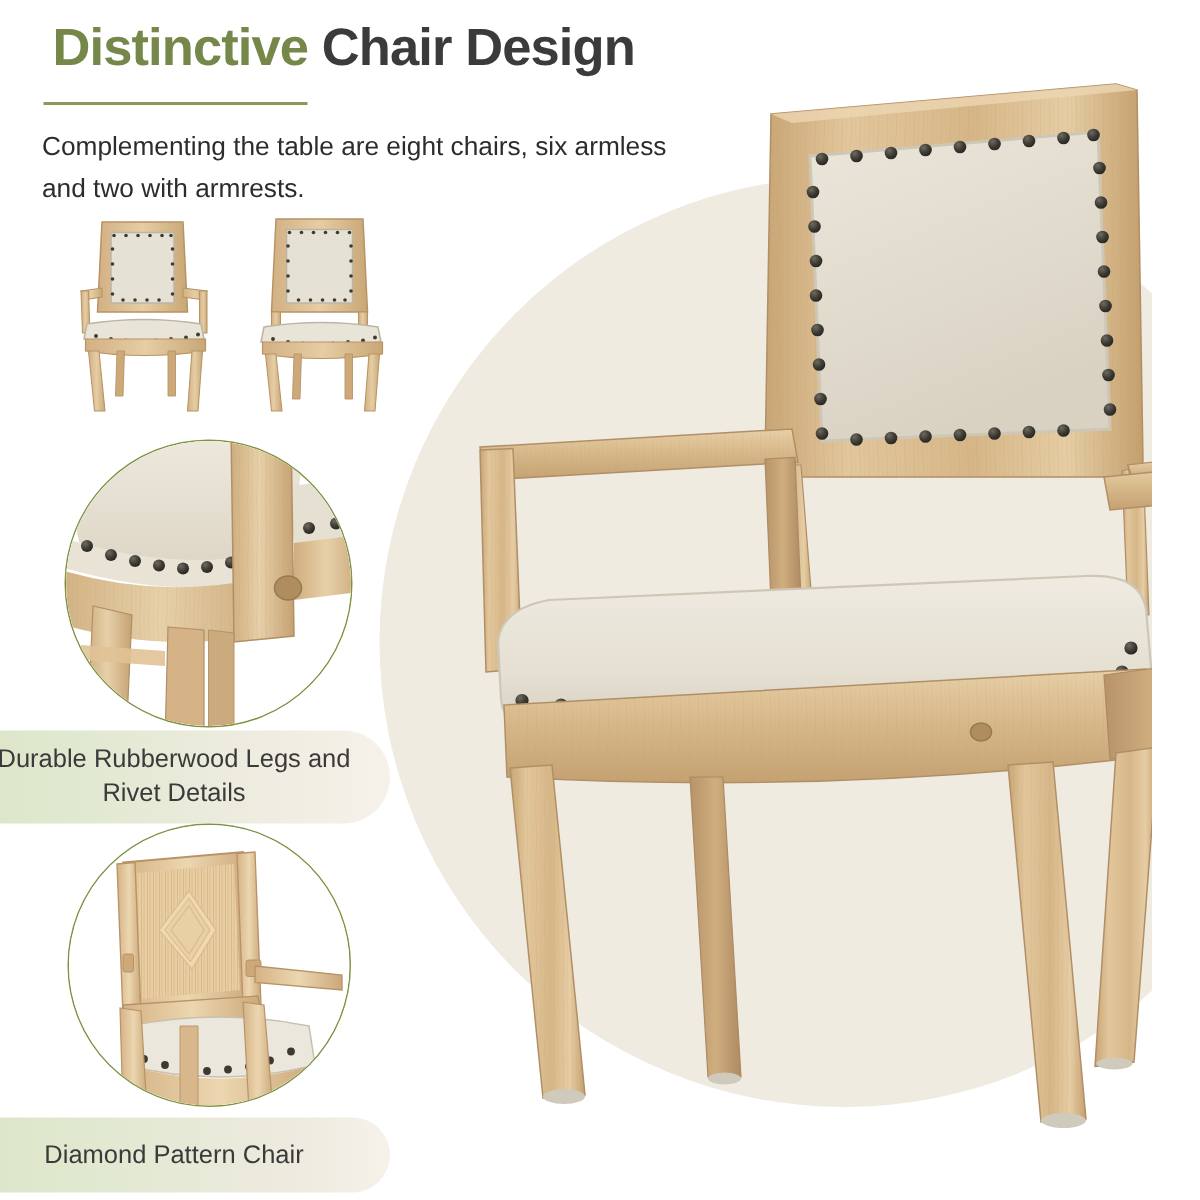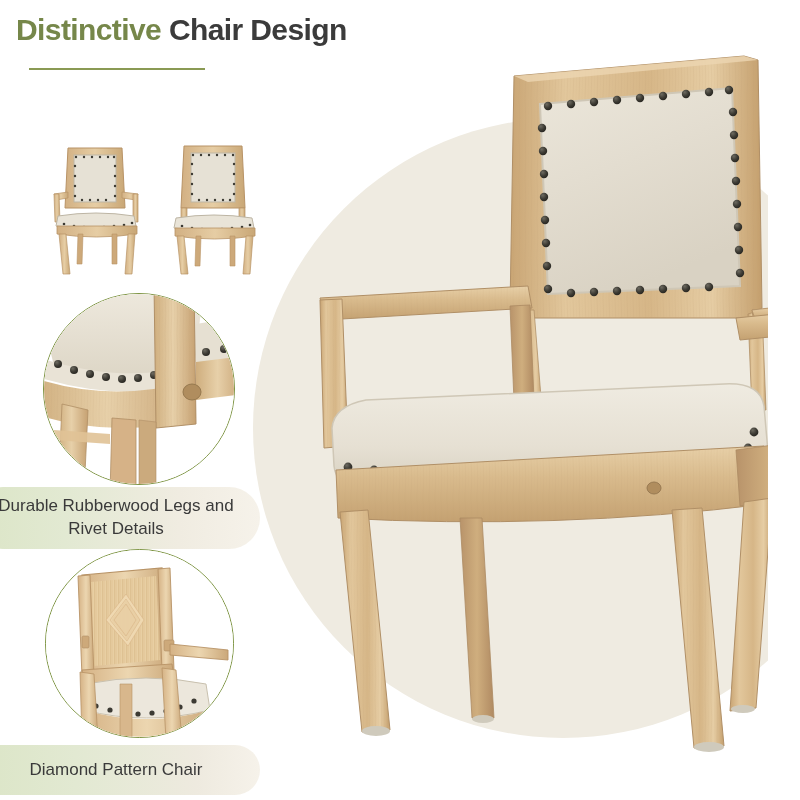--- a/index.html
+++ b/index.html
@@ -19,22 +19,22 @@
     width:620px;height:620px;
     border-radius:50%;
     background:#efebe1;
   }
   .bg-mask-right{
     position:absolute;right:0;top:0;width:32px;height:800px;background:#fff;
   }
 
   
   .headline{
-    position:absolute;left:16px;top:14px;
-    font-size:30px;font-weight:bold;letter-spacing:-.6px;
+    position:absolute;left:35px;top:14px;
+    font-size:35px;font-weight:bold;letter-spacing:-.6px;
     white-space:nowrap;line-height:1.05;
   }
   .headline .w1{color:#76874a;}
   .headline .w2{color:#3b3b3b;}
   .rule{
     position:absolute;left:29px;top:68px;width:176px;height:2px;
     background:#8a9a54;
   }
   .subtitle{
     position:absolute;left:28px;top:83px;width:420px;
@@ -243,20 +243,21 @@
     </svg>
   </div>
 
   <div class="bg-mask-right"></div>
 
   <div class="headline">
     <span class="w1">Distinctive</span>
     <span class="w2">Chair Design</span>
   </div>
   <div class="rule"></div>
+  <div class="subtitle">Complementing the table are eight chairs, six armless and two with armrests.</div>
 
   <div class="thumbs">
 
     <div class="thumb t1">
       <svg width="100" height="140" viewBox="0 0 100 140" xmlns="http://www.w3.org/2000/svg">
         <defs>
           <linearGradient id="tw" x1="0" y1="0" x2="1" y2="0">
             <stop offset="0%" stop-color="#d2b083"></stop>
               <stop offset="50%" stop-color="#e6cda4"></stop>
             <stop offset="100%" stop-color="#c9a776"></stop>

